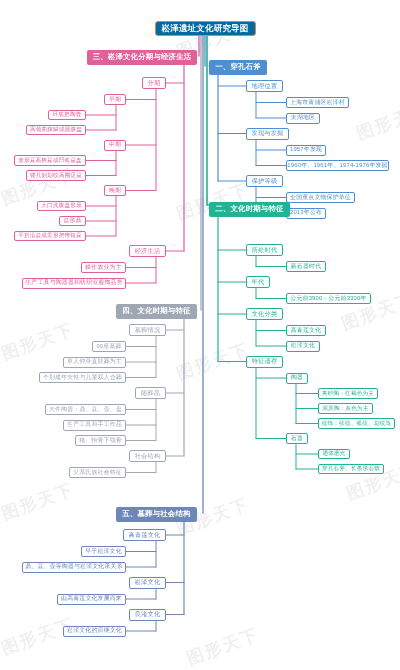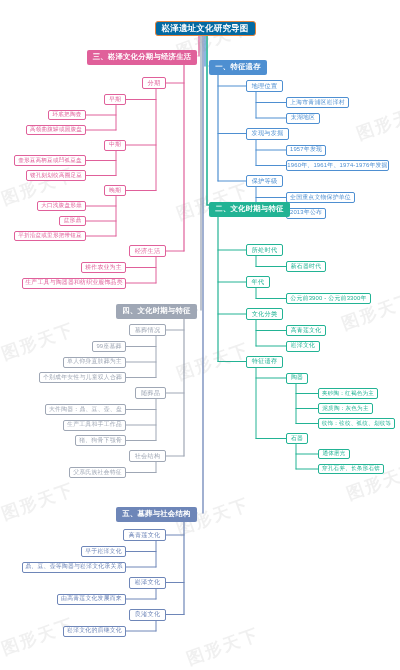--- a/index.html
+++ b/index.html
@@ -157,21 +157,21 @@
 <div class="wm" style="left:175px;top:350px;">图形天下</div>
 <div class="wm" style="left:340px;top:300px;">图形天下</div>
 <div class="wm" style="left:0px;top:490px;">图形天下</div>
 <div class="wm" style="left:175px;top:505px;">图形天下</div>
 <div class="wm" style="left:345px;top:470px;">图形天下</div>
 <div class="wm" style="left:0px;top:625px;">图形天下</div>
 <div class="wm" style="left:185px;top:635px;">图形天下</div>
 
 <div id="nodes">
     <div class="node root" style="left: 154.5px; top: 20.5px; width: 101px;">崧泽遗址文化研究导图</div>
-    <div class="node lvl1" style="left: 209px; top: 59.5px; width: 58px; background: rgb(78, 143, 209); border-color: rgb(78, 143, 209);">一、特征遗存</div>
+    <div class="node lvl1" style="left: 209px; top: 59.5px; width: 58px; background: rgb(78, 143, 209); border-color: rgb(78, 143, 209);">一、穿孔石斧</div>
     <div class="node lvl3" style="left: 286px; top: 97px; width: 63px; border-color: rgb(78, 143, 209); color: rgb(78, 143, 209);">上海市青浦区崧泽村</div>
     <div class="node lvl3" style="left: 286px; top: 112.5px; width: 34px; border-color: rgb(78, 143, 209); color: rgb(78, 143, 209);">太湖地区</div>
     <div class="node lvl2" style="left: 246px; top: 80px; width: 37px; border-color: rgb(78, 143, 209); color: rgb(78, 143, 209);">地理位置</div>
     <div class="node lvl3" style="left: 286px; top: 144.5px; width: 40px; border-color: rgb(78, 143, 209); color: rgb(78, 143, 209);">1957年发现</div>
     <div class="node lvl3" style="left: 286px; top: 160px; width: 103px; border-color: rgb(78, 143, 209); color: rgb(78, 143, 209);">1960年、1961年、1974-1976年发掘</div>
     <div class="node lvl2" style="left: 246px; top: 127.5px; width: 43px; border-color: rgb(78, 143, 209); color: rgb(78, 143, 209);">发现与发掘</div>
     <div class="node lvl3" style="left: 286px; top: 192px; width: 69px; border-color: rgb(78, 143, 209); color: rgb(78, 143, 209);">全国重点文物保护单位</div>
     <div class="node lvl3" style="left: 286px; top: 207.5px; width: 40px; border-color: rgb(78, 143, 209); color: rgb(78, 143, 209);">2013年公布</div>
     <div class="node lvl2" style="left: 246px; top: 175px; width: 37px; border-color: rgb(78, 143, 209); color: rgb(78, 143, 209);">保护等级</div>
     <div class="node lvl1" style="left: 209px; top: 201.5px; width: 81px; background: rgb(34, 179, 148); border-color: rgb(34, 179, 148);">二、文化时期与特征</div>

